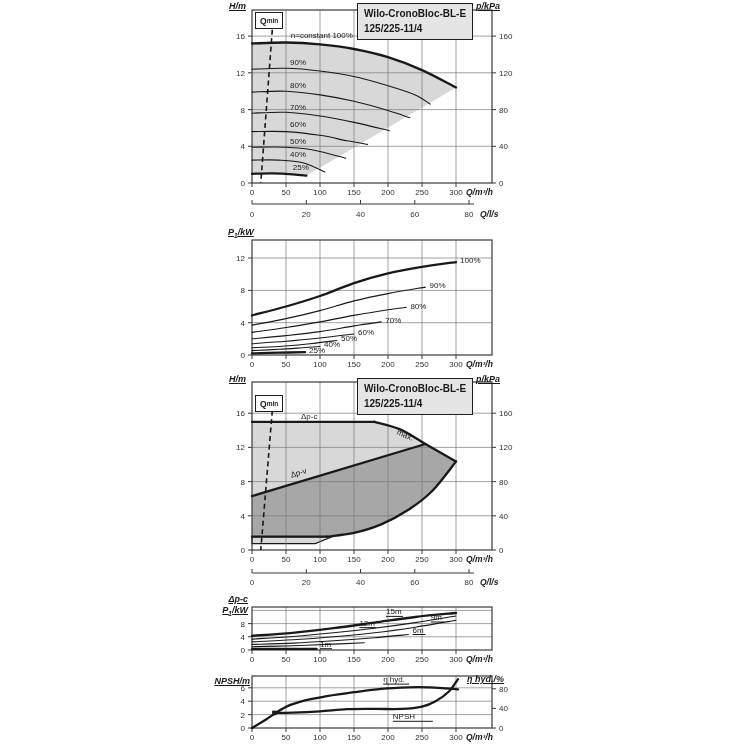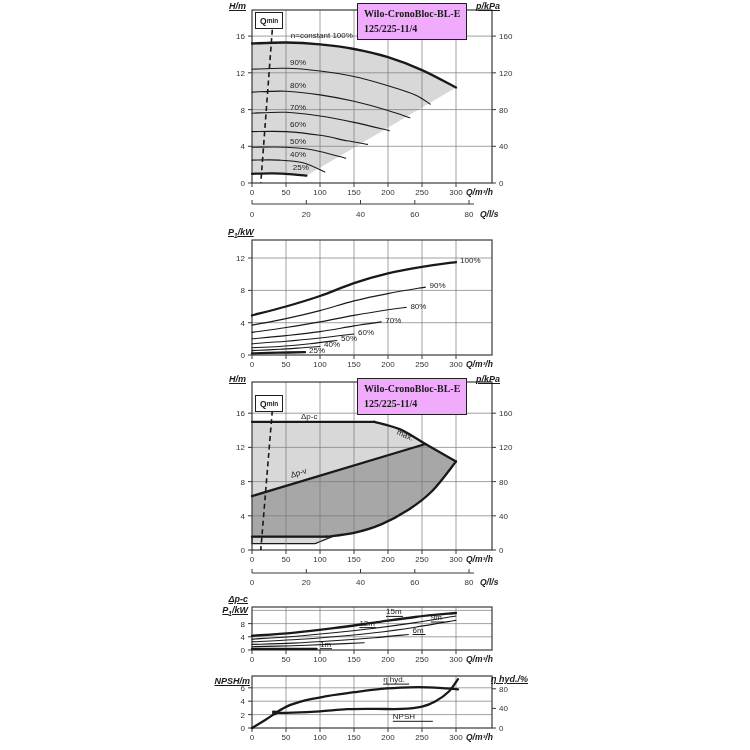--- a/index.html
+++ b/index.html
@@ -2,22 +2,22 @@
 <html><head>
 <meta charset="utf-8">
 <style>
   html,body{margin:0;padding:0;background:#fff;}
   .stage{position:relative;width:750px;height:750px;background:#ffffff;overflow:hidden;
          font-family:"Liberation Sans",sans-serif;color:#1a1a1a;}
   svg{position:absolute;left:0;top:0;}
   .ovl{position:absolute;white-space:nowrap;}
   .axis-title{font-size:9px;font-weight:bold;font-style:italic;color:#1a1a1a;text-decoration:underline;}
   .axis-title sub{font-size:6.5px;font-style:italic;}
-  .title-box{border:1.3px solid #1f1f1f;background:#f0abfc;padding:3px 6px;
-             font-size:10px;font-weight:bold;line-height:1.45;z-index:5;font-family:Liberation Serif, serif;}
+  .title-box{border:1.3px solid #1f1f1f;background:#e5e5e5;padding:3px 6px;
+             font-size:10px;font-weight:bold;line-height:1.45;z-index:5;}
   .qmin-box{border:1.3px solid #1f1f1f;background:#fff;padding:0 4px;height:15px;
             display:flex;align-items:center;justify-content:center;
             font-size:8.5px;font-weight:bold;z-index:5;}
   .qmin-box sub{font-size:6.5px;font-weight:bold;}
   .ra{text-align:right;}
 </style>
 </head>
 <body>
 
 <div class="stage">
@@ -338,15 +338,15 @@
     <div>Wilo-CronoBloc-BL-E</div>
     <div>125/225-11/4</div>
   </div>
 
   <div class="ovl axis-title ra" style="left:210px;top:594px;width:38px;">Δp-c</div>
   <div class="ovl axis-title ra" style="left:210px;top:605px;width:38px;">
     <span>P</span><sub>1</sub><span>/kW</span>
   </div>
 
   <div class="ovl axis-title ra" style="left:204px;top:676px;width:46px;">NPSH/m</div>
-  <div class="ovl axis-title" style="left:467px;top:674px;margin-left:24px;">η hyd./%</div>
+  <div class="ovl axis-title" style="left:467px;top:674px;">η hyd./%</div>
 
 </div>
 
 </body></html>

